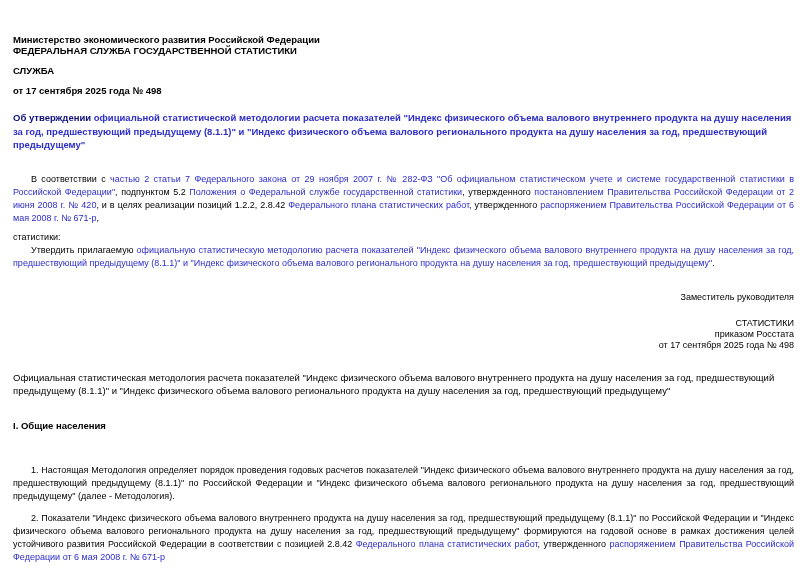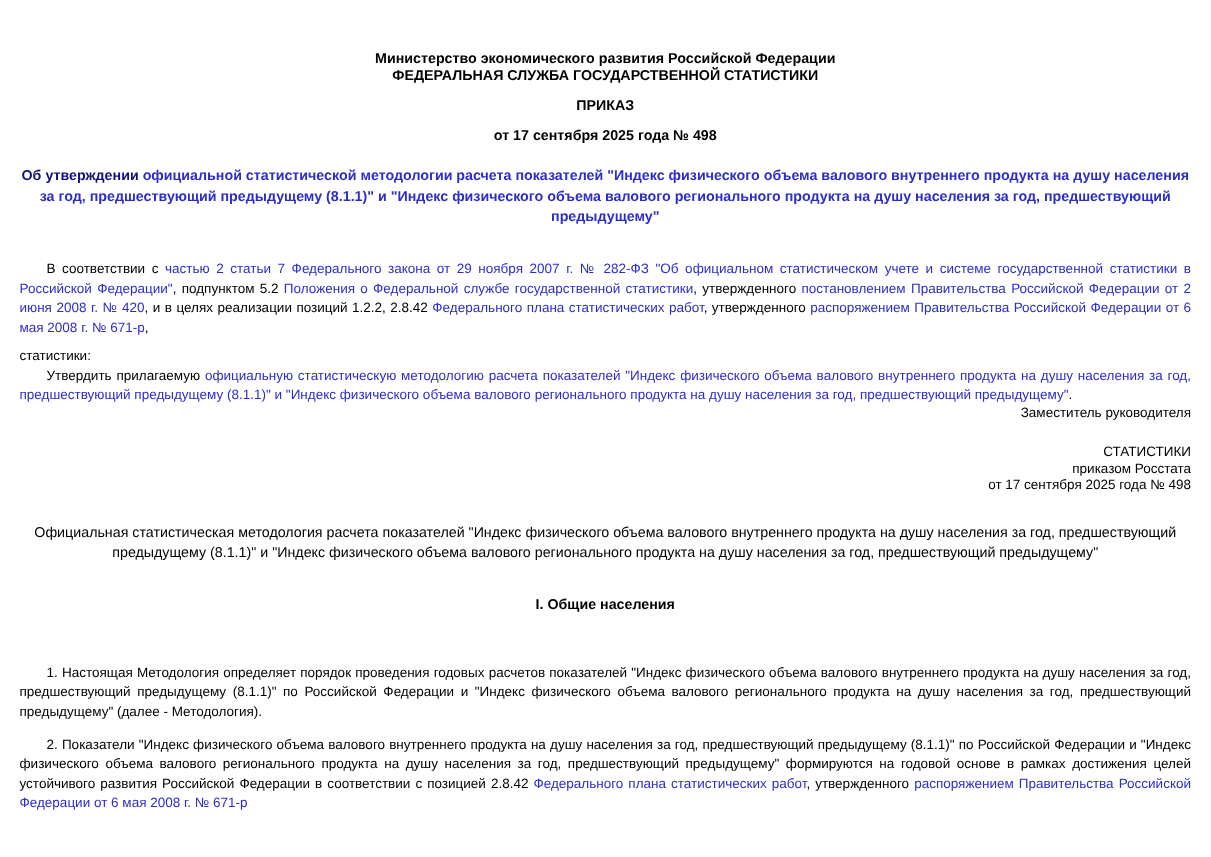--- a/index.html
+++ b/index.html
@@ -5,50 +5,50 @@
   html,body{margin:0;padding:0;background:#ffffff;}
   .page{
     position:relative;
     width:807px;height:571px;
     background:#ffffff;
     overflow:hidden;
     font-family:"Liberation Sans", sans-serif;
     color:var(--text-black,#000000);
   }
   .inner{padding:34px 13px 0 13px;}
-  .center{text-align:center;}
+  .center{text-align:left;}
   .bold{font-weight:bold;}
   .hdr{font-size:9.5px;line-height:11px;}
   .doc-kind{margin-top:9px;}
   .doc-date{margin-top:9px;}
   .doc-title{margin-top:15px;font-size:9.5px;line-height:13.5px;font-weight:bold;}
   .navy{color:var(--title-navy,#10107e);}
   .link{color:var(--link-blue,#2d2dc9);cursor:pointer;}
   .para{font-size:9px;line-height:13px;text-align:justify;text-indent:18px;margin:0;}
   .preamble{margin-top:21px;}
   .orderword{margin-top:6px;font-size:9px;line-height:13px;text-indent:0;text-align:left;}
   .orderpara{margin-top:0;}
   .rightblk{text-align:right;font-size:9px;line-height:11px;}
-  .sig{}
+  .sig{margin-top:22px;}
   .approval{margin-top:15px;}
   .metho-title{margin-top:20px;font-size:9.5px;line-height:13.5px;font-weight:normal;}
   .section-hdr{margin-top:21px;font-size:9.5px;line-height:13px;font-weight:bold;}
   .p1{margin-top:32px;}
   .p2{margin-top:9px;}
 </style>
 </head>
 <body>
 
 <div class="page">
   <div class="inner">
 
     <div class="center bold hdr">Министерство экономического развития Российской Федерации</div>
     <div class="center bold hdr">ФЕДЕРАЛЬНАЯ СЛУЖБА ГОСУДАРСТВЕННОЙ СТАТИСТИКИ</div>
 
-    <div class="center bold hdr doc-kind">ПРИКАЗ</div>
+    <div class="center bold hdr doc-kind">СЛУЖБА</div>
     <div class="center bold hdr doc-date">от 17 сентября 2025 года № 498</div>
 
     <div class="center doc-title"><span class="navy">Об утверждении </span><span class="link">официальной статистической методологии расчета показателей "Индекс физического объема валового внутреннего продукта на душу населения за год, предшествующий предыдущему (8.1.1)" и "Индекс физического объема валового регионального продукта на душу населения за год, предшествующий предыдущему"</span></div>
 
     <p class="para preamble"><span>В соответствии с </span><span class="link">частью 2 статьи 7 Федерального закона от 29 ноября 2007 г. № 282-ФЗ "Об официальном статистическом учете и системе государственной статистики в Российской Федерации"</span><span>, подпунктом 5.2 </span><span class="link">Положения о Федеральной службе государственной статистики</span><span>, утвержденного </span><span class="link">постановлением Правительства Российской Федерации от 2 июня 2008 г. № 420</span><span>, и в целях реализации позиций 1.2.2, 2.8.42 </span><span class="link">Федерального плана статистических работ</span><span>, утвержденного </span><span class="link">распоряжением Правительства Российской Федерации от 6 мая 2008 г. № 671-р</span><span>,</span></p>
 
     <p class="para orderword">статистики:</p>
 
     <p class="para orderpara"><span>Утвердить прилагаемую </span><span class="link">официальную статистическую методологию расчета показателей "Индекс физического объема валового внутреннего продукта на душу населения за год, предшествующий предыдущему (8.1.1)" и "Индекс физического объема валового регионального продукта на душу населения за год, предшествующий предыдущему"</span><span>.</span></p>
 

